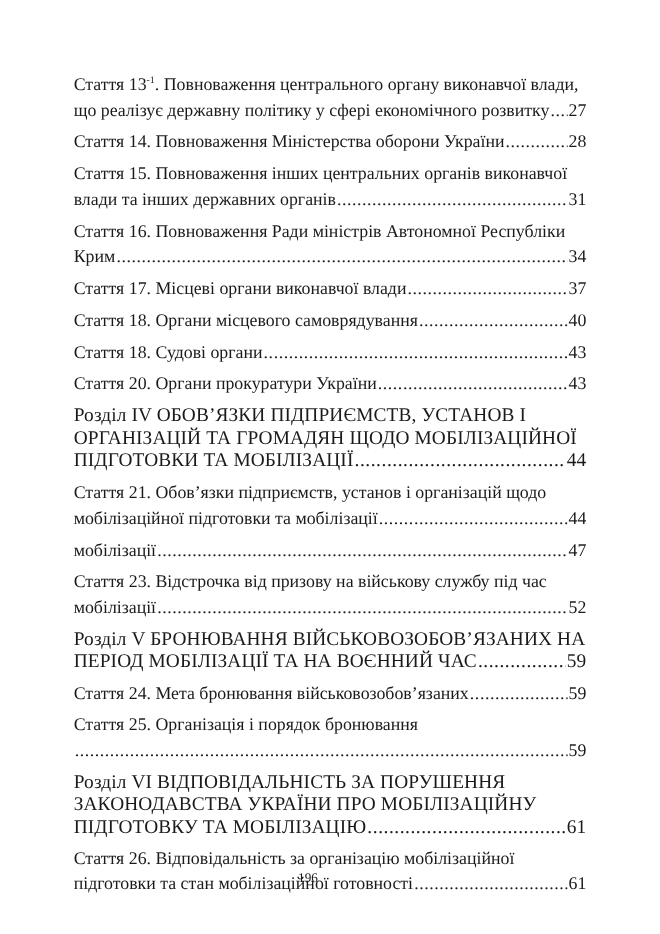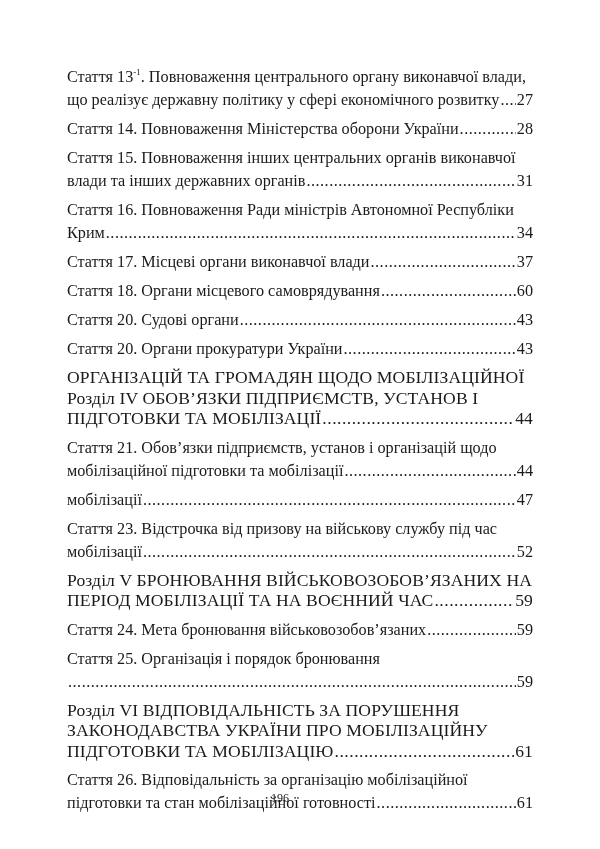--- a/index.html
+++ b/index.html
@@ -66,43 +66,43 @@
         <span class="txt">Стаття 17. Місцеві органи виконавчої влади</span>
         <span class="dots"></span>
         <span class="pg">37</span>
       </div>
   </div>
 
   <div class="entry">
     <div class="line leader-line">
         <span class="txt">Стаття 18. Органи місцевого самоврядування</span>
         <span class="dots"></span>
-        <span class="pg">60</span>
+        <span class="pg">40</span>
       </div>
   </div>
 
   <div class="entry">
     <div class="line leader-line">
-        <span class="txt">Стаття 20. Судові органи</span>
+        <span class="txt">Стаття 18. Судові органи</span>
         <span class="dots"></span>
         <span class="pg">43</span>
       </div>
   </div>
 
   <div class="entry">
     <div class="line leader-line">
         <span class="txt">Стаття 20. Органи прокуратури України</span>
         <span class="dots"></span>
         <span class="pg">43</span>
       </div>
   </div>
 
   <div class="entry section">
+    <div class="line">Розділ IV ОБОВ’ЯЗКИ ПІДПРИЄМСТВ, УСТАНОВ І</div>
     <div class="line">ОРГАНІЗАЦІЙ ТА ГРОМАДЯН ЩОДО МОБІЛІЗАЦІЙНОЇ</div>
-    <div class="line">Розділ IV ОБОВ’ЯЗКИ ПІДПРИЄМСТВ, УСТАНОВ І</div>
     <div class="line leader-line">
         <span class="txt">ПІДГОТОВКИ ТА МОБІЛІЗАЦІЇ</span>
         <span class="dots"></span>
         <span class="pg">44</span>
       </div>
   </div>
 
   <div class="entry">
     <div class="line">Стаття 21. Обов’язки підприємств, установ і організацій щодо</div>
     <div class="line leader-line">
@@ -151,21 +151,21 @@
     <div class="line leader-line">
         <span class="dots"></span>
         <span class="pg">59</span>
       </div>
   </div>
 
   <div class="entry section">
     <div class="line">Розділ VI ВІДПОВІДАЛЬНІСТЬ ЗА ПОРУШЕННЯ</div>
     <div class="line">ЗАКОНОДАВСТВА УКРАЇНИ ПРО МОБІЛІЗАЦІЙНУ</div>
     <div class="line leader-line">
-        <span class="txt">ПІДГОТОВКИ ТА МОБІЛІЗАЦІЮ</span>
+        <span class="txt">ПІДГОТОВКУ ТА МОБІЛІЗАЦІЮ</span>
         <span class="dots"></span>
         <span class="pg">61</span>
       </div>
   </div>
 
   <div class="entry">
     <div class="line">Стаття 26. Відповідальність за організацію мобілізаційної</div>
     <div class="line leader-line">
         <span class="txt">підготовки та стан мобілізаційної готовності</span>
         <span class="dots"></span>

